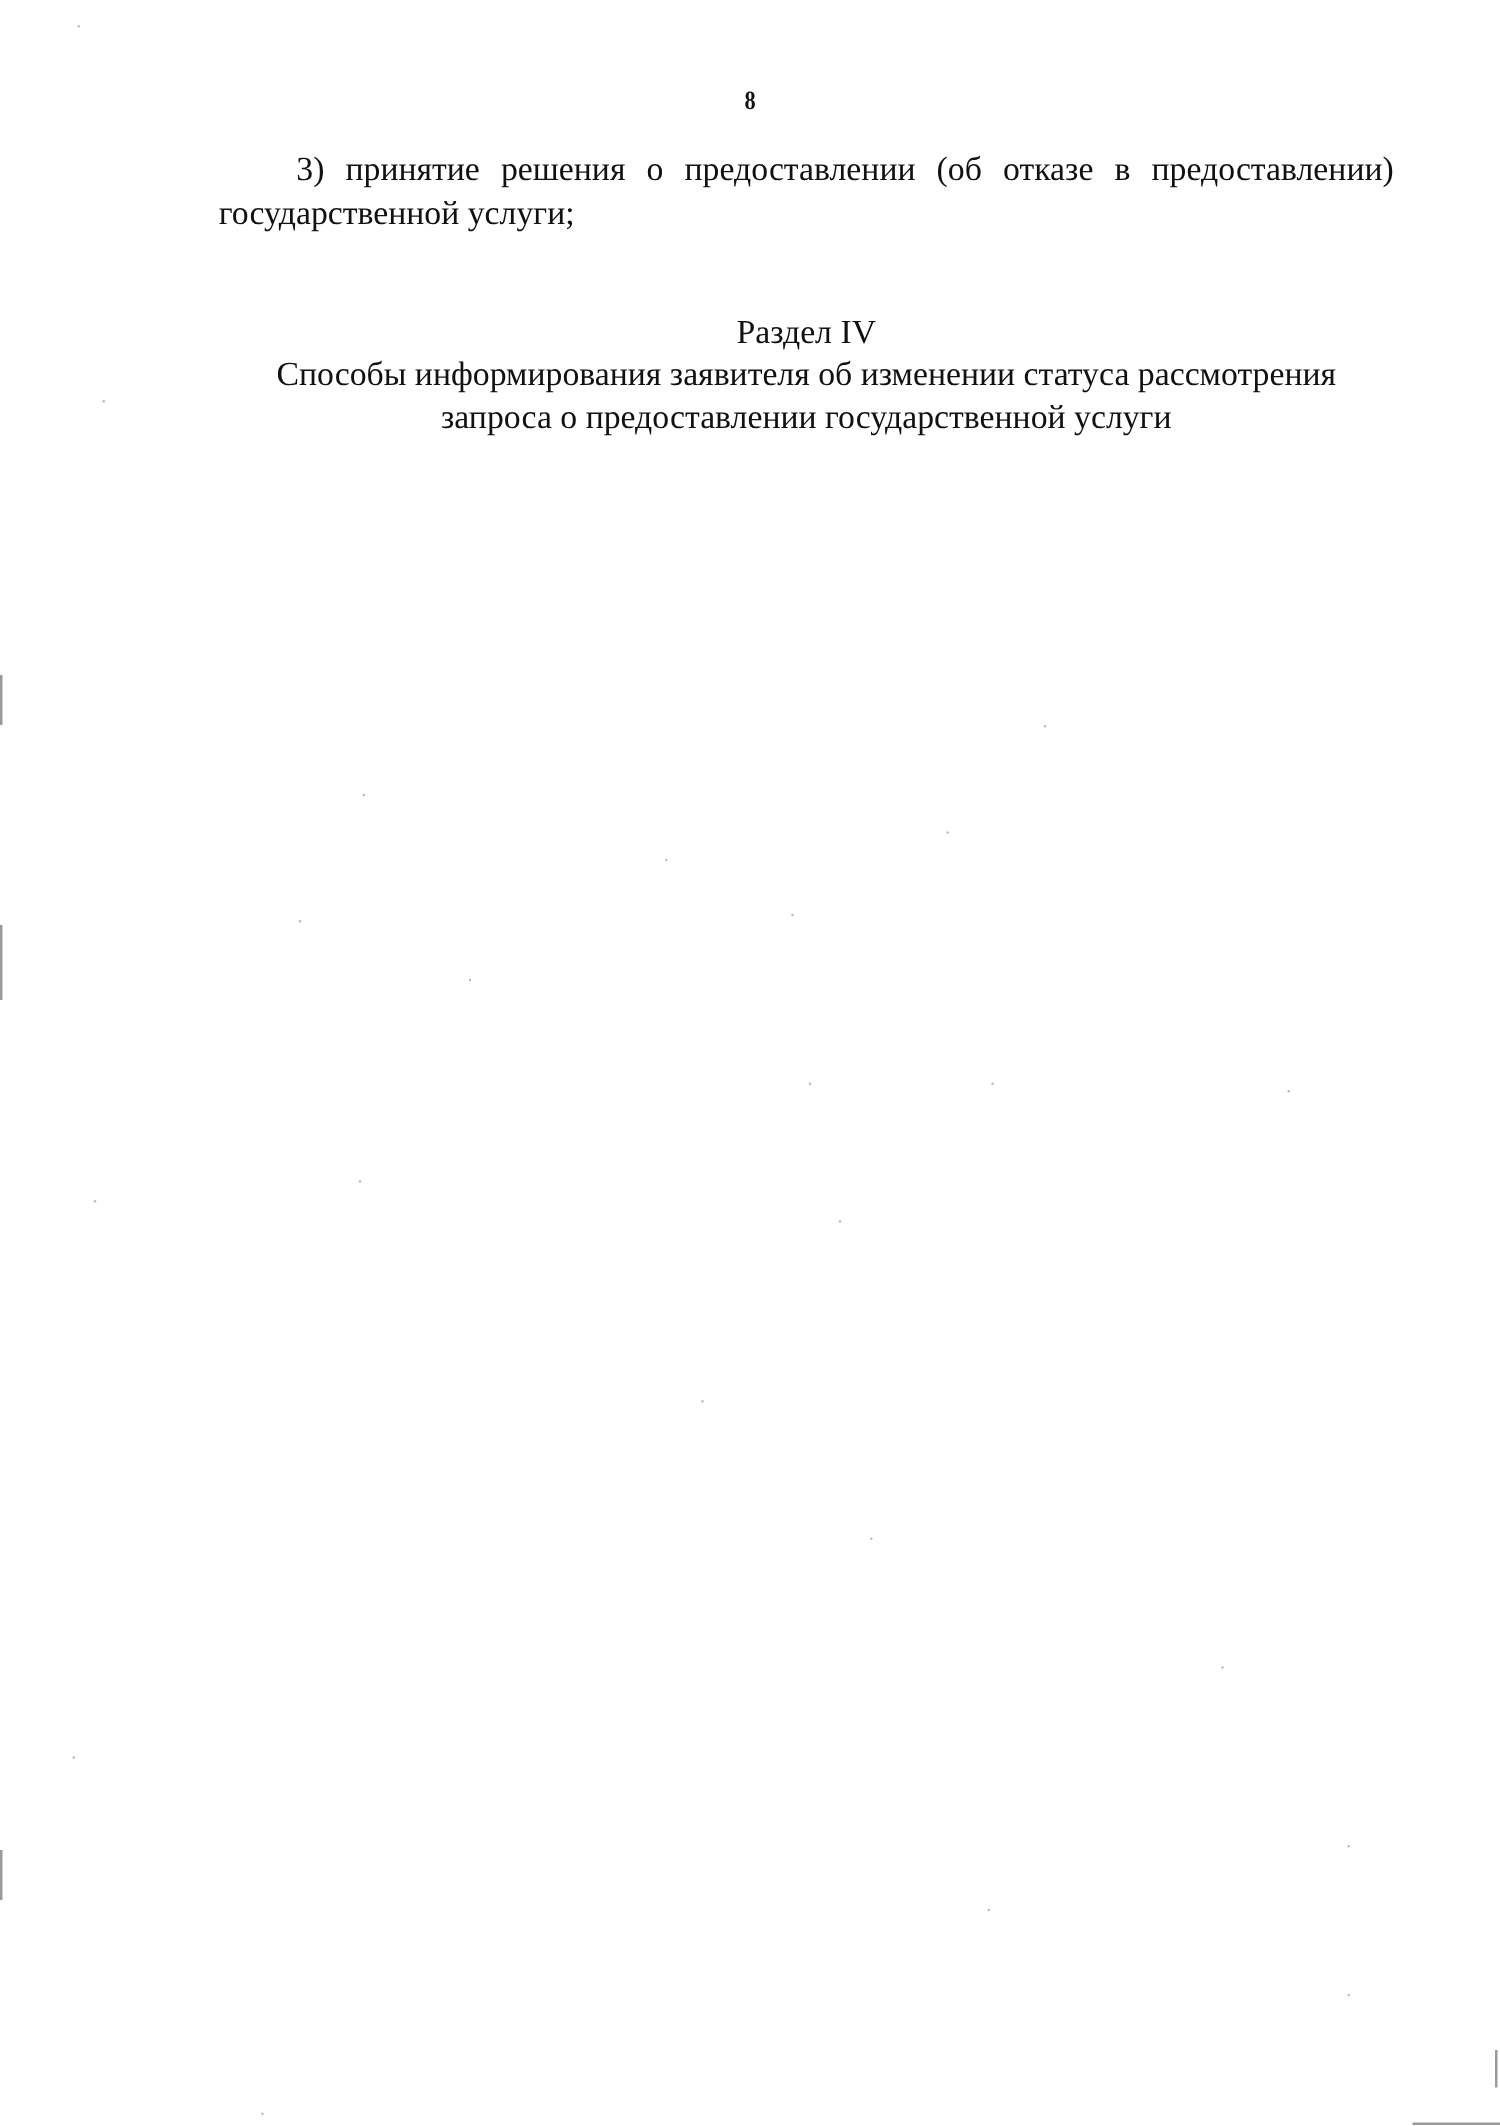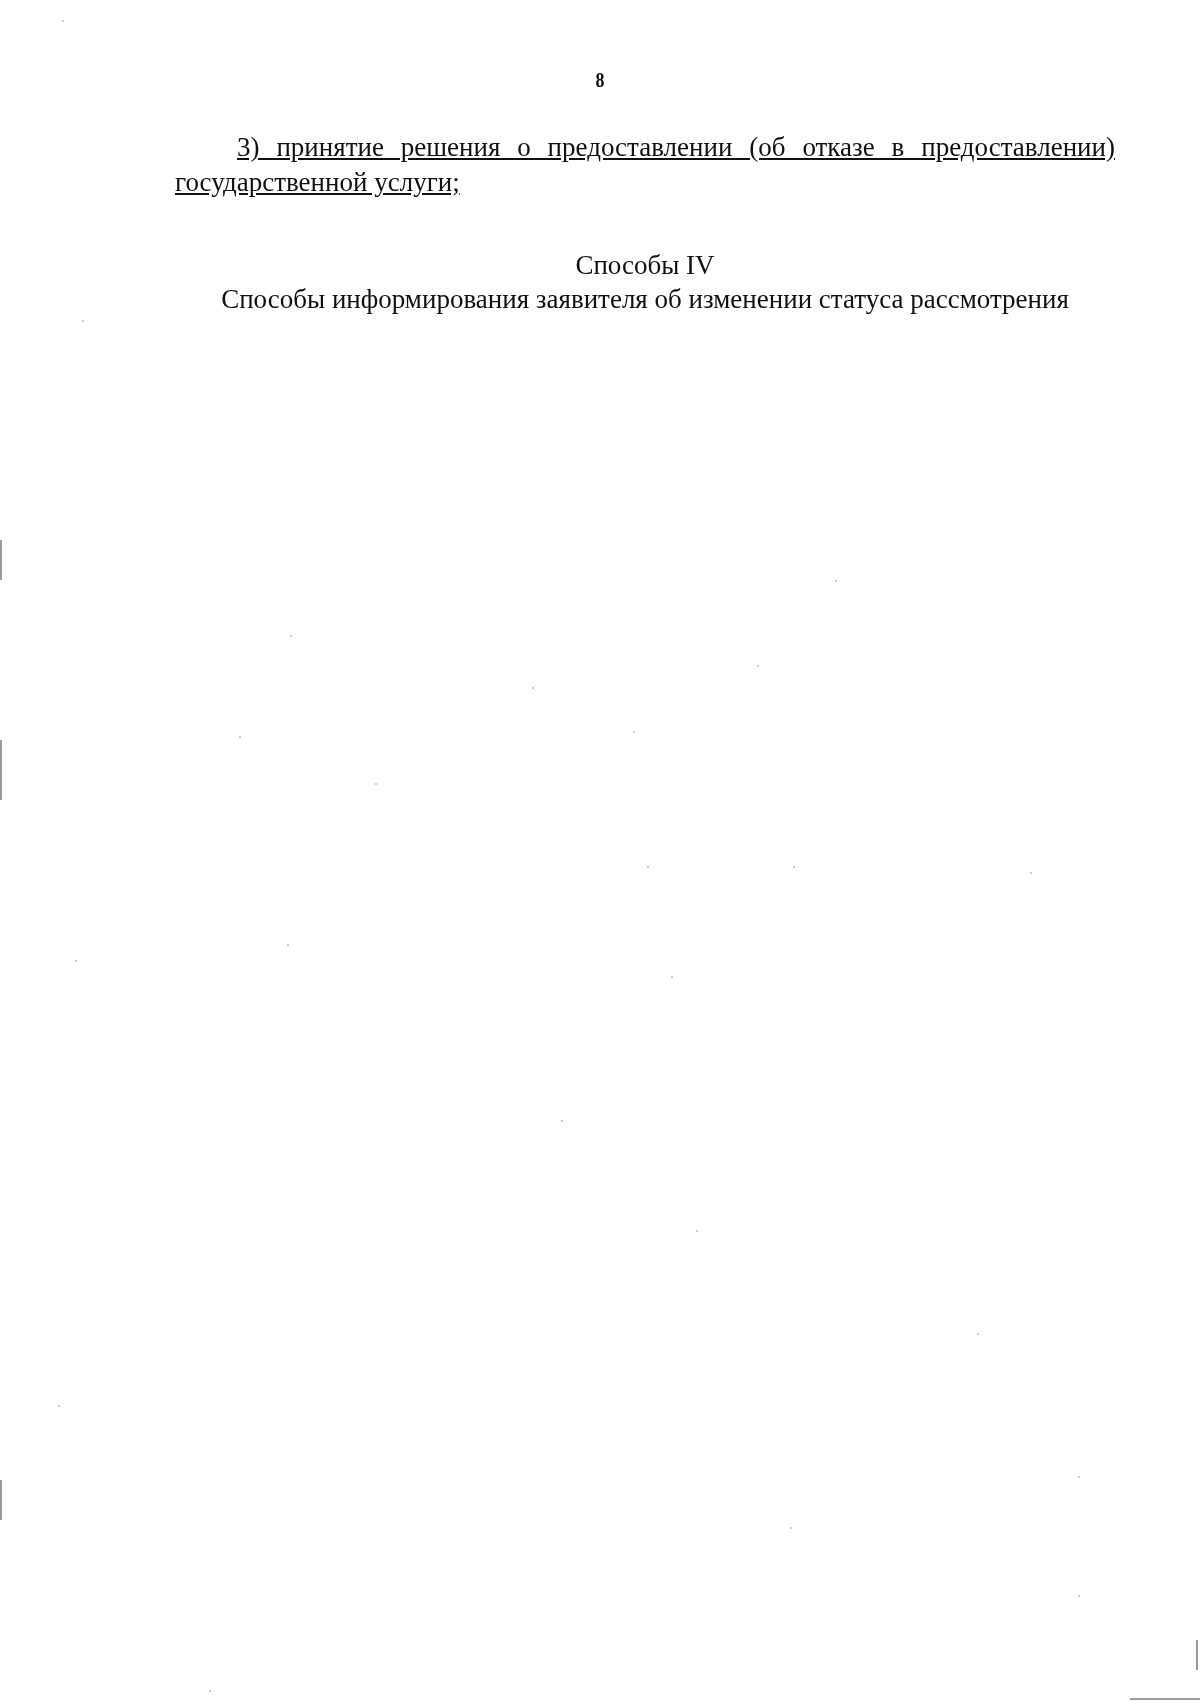--- a/index.html
+++ b/index.html
@@ -42,21 +42,21 @@
     }
     .para {
       margin: 0;
       text-indent: 62px;
       text-align: justify;
       text-align-last: left;
     }
     .justify-full {
       text-align: justify;
     }
-    .block-1 { top: 130px; text-decoration: underline; }
+    .block-1 { top: 118px; }
     .section {
       position: absolute;
       top: 248px;
       left: 175px;
       width: 940px;
       text-align: center;
       font-size: 27px;
       line-height: 34px;
     }
     .section div { margin: 0; }
@@ -77,22 +77,23 @@
 
 <div class="page">
 
   <div class="page-number">8</div>
 
   <div class="text-block block-1">
     <p class="para justify-full">3) принятие решения о предоставлении (об отказе в предоставлении) государственной услуги;</p>
   </div>
 
   <div class="section">
-    <div>Способы IV</div>
+    <div>Раздел IV</div>
     <div>Способы информирования заявителя об изменении статуса рассмотрения</div>
+    <div>запроса о предоставлении государственной услуги</div>
   </div>
 
 
   <div class="edge-mark" style="left:0;top:540px;width:2px;height:40px;"></div>
   <div class="edge-mark" style="left:0;top:740px;width:2px;height:60px;"></div>
   <div class="edge-mark" style="left:0;top:1480px;width:2px;height:40px;"></div>
   <div class="edge-mark" style="right:2px;top:1640px;width:2px;height:30px;"></div>
   <div class="edge-mark" style="right:0;top:1698px;width:70px;height:2px;"></div>
 
   <div class="speck" style="left:62px;top:20px;"></div>

